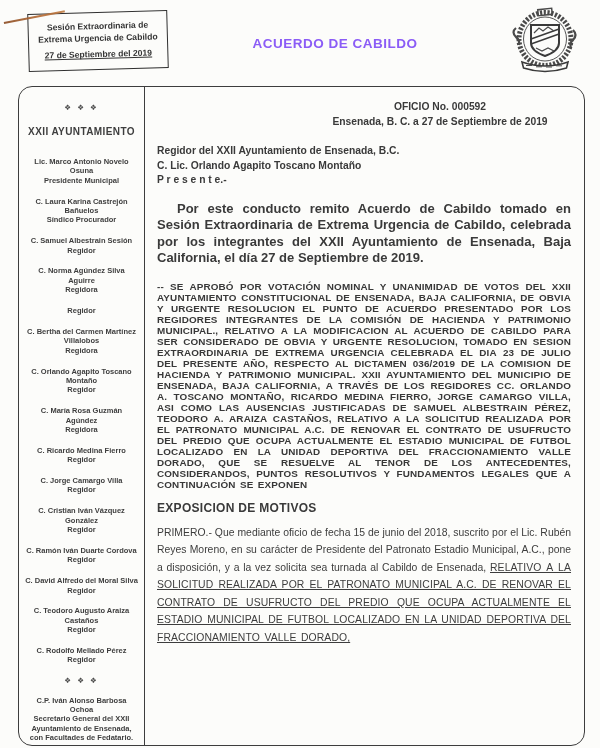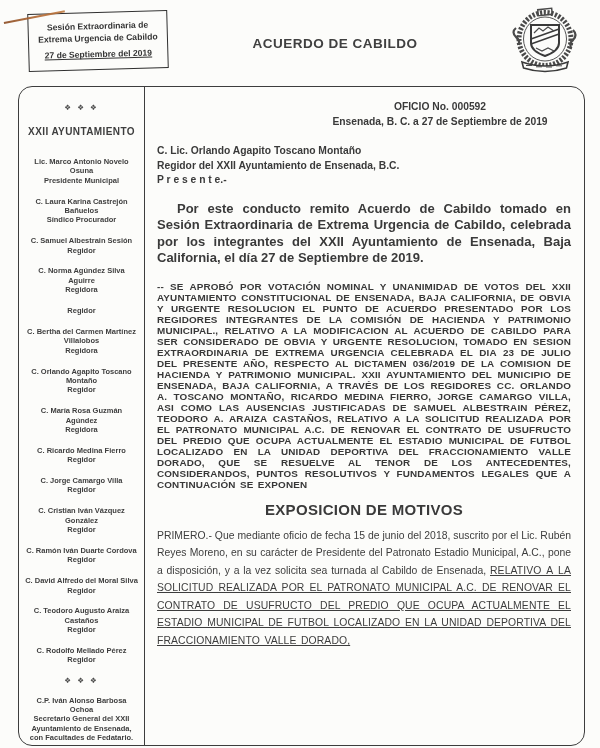--- a/index.html
+++ b/index.html
@@ -18,21 +18,21 @@
   }
   .stamp .date{margin-top:5px;text-decoration:underline;}
   .pen-mark{
     position:absolute;left:4px;top:22px;width:62px;height:2.4px;
     background:linear-gradient(90deg,#8a4a20,#b56a33 60%,#c07a40);
     transform:rotate(-11deg);transform-origin:left center;opacity:.9;z-index:3;
   }
   
   .doc-title{
     position:absolute;left:205px;top:36px;width:260px;text-align:center;
-    font-size:13.5px;font-weight:bold;letter-spacing:.5px;color:#404040;
+    font-size:13.5px;font-weight:bold;letter-spacing:.5px;color:#8b5cf6;
   }
   
   .seal{position:absolute;left:506px;top:6px;}
   
   .frame{
     position:absolute;left:18px;top:86px;width:565px;height:658px;
     border:1.8px solid #3d3d3d;border-radius:14px;display:flex;background:#fcfcfa;
   }
   .sidebar{
     width:126px;flex:0 0 126px;border-right:1.8px solid #3d3d3d;
@@ -54,21 +54,21 @@
   .recipient{margin-top:15px;font-weight:bold;font-size:10.3px;line-height:14.5px;}
   .p-intro{
     margin:13px 0 0 0;font-weight:bold;font-size:13px;line-height:16.5px;
     text-align:justify;text-indent:20px;
   }
   .p-resolution{
     margin:14px 0 0 0;font-weight:bold;font-size:9.9px;line-height:11px;
     text-align:justify;letter-spacing:.15px;word-spacing:1.5px;color:#383838;
   }
   .motives{
-    margin:11px 0 9px 0;text-align:center;font-weight:bold;font-size:15px;letter-spacing:.3px;
+    margin:11px 0 9px 0;font-weight:bold;font-size:12px;letter-spacing:.3px;
   }
   .primero{
     margin:0;font-size:10.4px;line-height:17.6px;text-align:justify;color:#3d3d3d;
   }
   .primero b{font-weight:normal;}
   .primero .u{text-decoration:underline;letter-spacing:.1px;word-spacing:1.5px;}
 </style>
 </head>
 <body>
 
@@ -173,22 +173,22 @@
       </div>
     </aside>
 
     <main class="content">
       <div class="oficio">
         <div>OFICIO No. 000592</div>
         <div>Ensenada, B. C. a 27 de Septiembre de 2019</div>
       </div>
 
       <div class="recipient">
+        <div>Regidor del XXII Ayuntamiento de Ensenada, B.C.</div>
         <div>C. Lic. Orlando Agapito Toscano Montaño</div>
-        <div>Regidor del XXII Ayuntamiento de Ensenada, B.C.</div>
         <div>P r e s e n t e.-</div>
       </div>
 
       <p class="p-intro">Por este conducto remito Acuerdo de Cabildo tomado en Sesión Extraordinaria de Extrema Urgencia de Cabildo, celebrada por los integrantes del XXII Ayuntamiento de Ensenada, Baja California, el día 27 de Septiembre de 2019.</p>
 
       <p class="p-resolution">-- SE APROBÓ POR VOTACIÓN NOMINAL Y UNANIMIDAD DE VOTOS DEL XXII AYUNTAMIENTO CONSTITUCIONAL DE ENSENADA, BAJA CALIFORNIA, DE OBVIA Y URGENTE RESOLUCION EL PUNTO DE ACUERDO PRESENTADO POR LOS REGIDORES INTEGRANTES DE LA COMISIÓN DE HACIENDA Y PATRIMONIO MUNICIPAL., RELATIVO A LA MODIFICACION AL ACUERDO DE CABILDO PARA SER CONSIDERADO DE OBVIA Y URGENTE RESOLUCION, TOMADO EN SESION EXTRAORDINARIA DE EXTREMA URGENCIA CELEBRADA EL DIA 23 DE JULIO DEL PRESENTE AÑO, RESPECTO AL DICTAMEN 036/2019 DE LA COMISION DE HACIENDA Y PATRIMONIO MUNICIPAL. XXII AYUNTAMIENTO DEL MUNICIPIO DE ENSENADA, BAJA CALIFORNIA, A TRAVÉS DE LOS REGIDORES CC. ORLANDO A. TOSCANO MONTAÑO, RICARDO MEDINA FIERRO, JORGE CAMARGO VILLA,  ASI COMO LAS AUSENCIAS JUSTIFICADAS DE SAMUEL ALBESTRAIN PÉREZ, TEODORO A. ARAIZA CASTAÑOS, RELATIVO A LA SOLICITUD REALIZADA POR EL PATRONATO MUNICIPAL A.C. DE RENOVAR EL CONTRATO DE USUFRUCTO DEL PREDIO QUE OCUPA ACTUALMENTE EL ESTADIO MUNICIPAL DE FUTBOL LOCALIZADO EN LA UNIDAD DEPORTIVA DEL FRACCIONAMIENTO VALLE DORADO, QUE SE RESUELVE AL TENOR DE LOS ANTECEDENTES, CONSIDERANDOS, PUNTOS RESOLUTIVOS Y FUNDAMENTOS LEGALES QUE A CONTINUACIÓN SE EXPONEN</p>
 
       <div class="motives">EXPOSICION DE MOTIVOS</div>
 
       <p class="primero"><b>PRIMERO.-</b><span> Que mediante oficio de fecha </span><b>15 de junio del 2018</b><span>, suscrito por el Lic. Rubén Reyes Moreno, en su carácter de Presidente del Patronato Estadio Municipal, A.C.,  pone a disposición, y a la vez solicita sea turnada al Cabildo de Ensenada, </span><b class="u">RELATIVO A LA SOLICITUD REALIZADA POR EL PATRONATO MUNICIPAL A.C. DE RENOVAR EL CONTRATO DE USUFRUCTO DEL PREDIO QUE OCUPA ACTUALMENTE EL ESTADIO MUNICIPAL DE FUTBOL LOCALIZADO EN LA UNIDAD DEPORTIVA DEL FRACCIONAMIENTO VALLE DORADO,</b></p>

